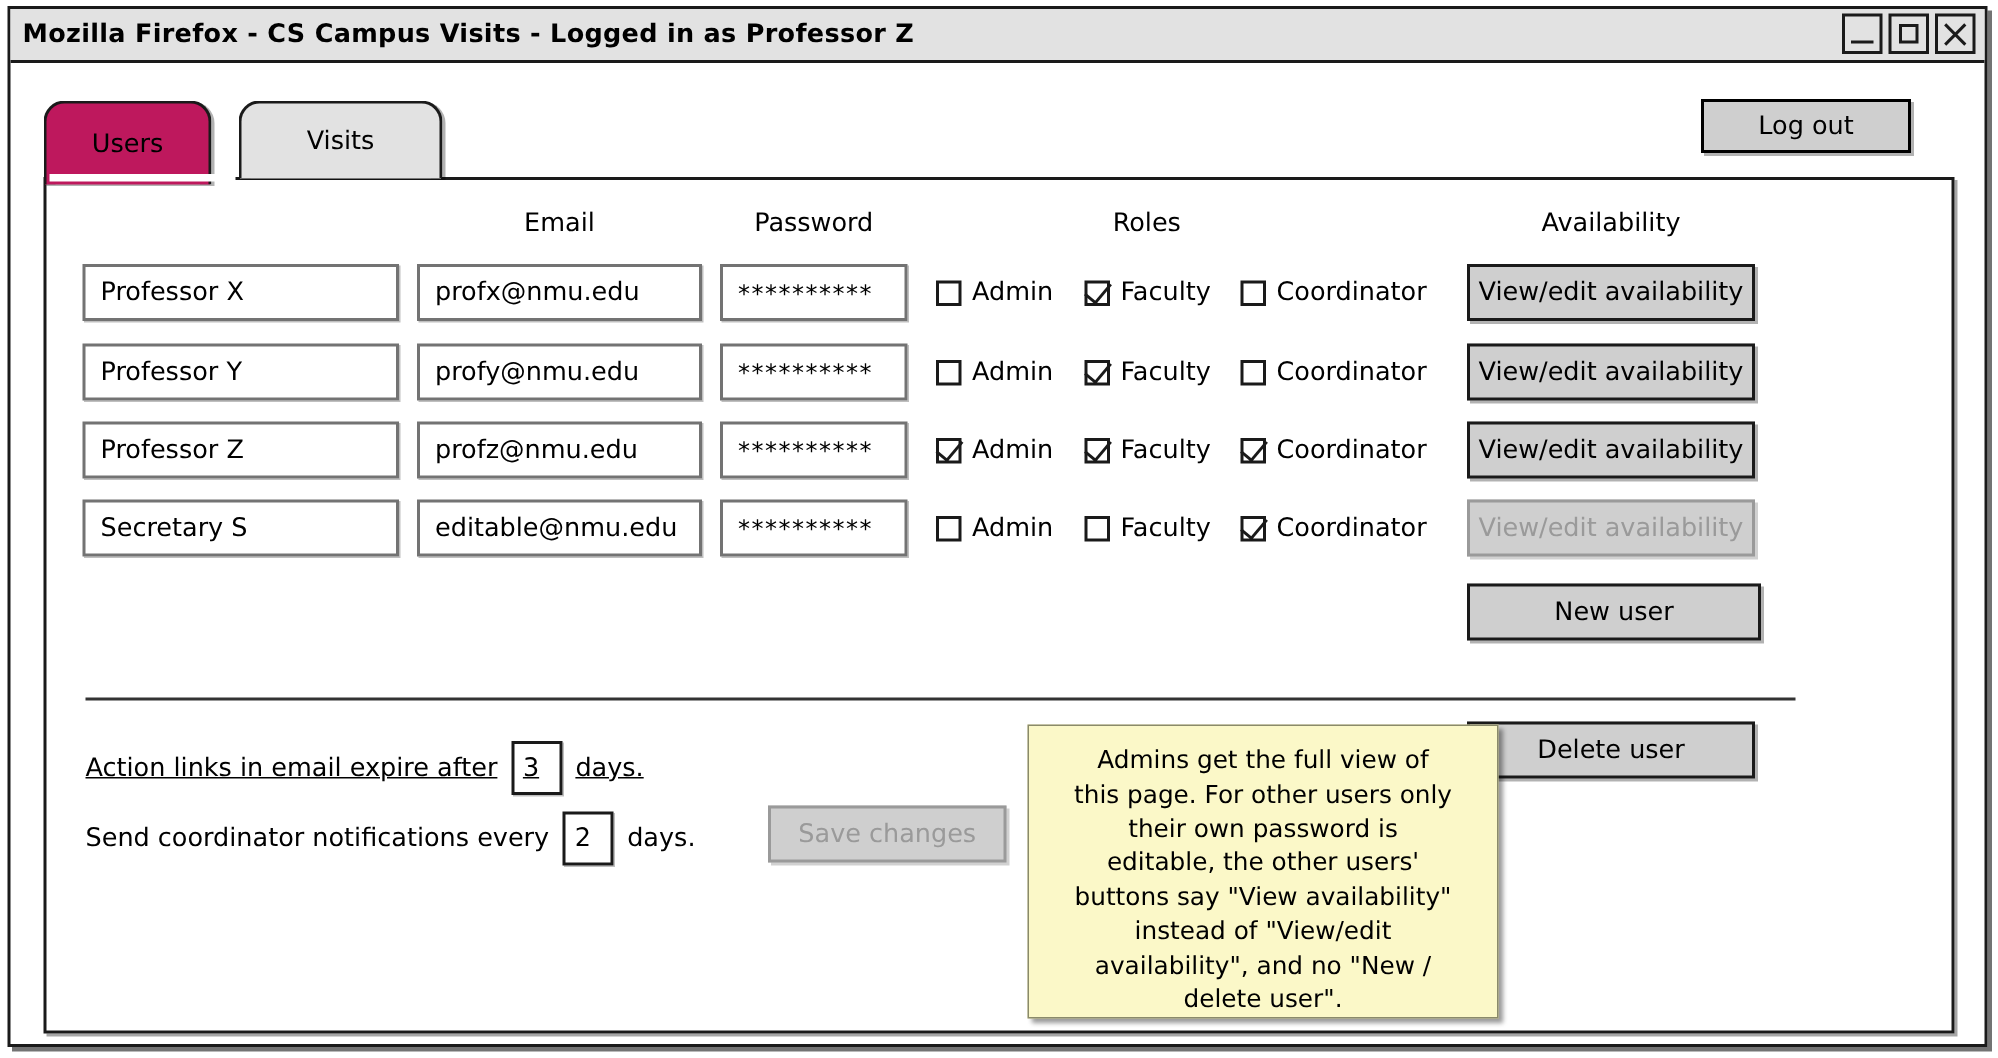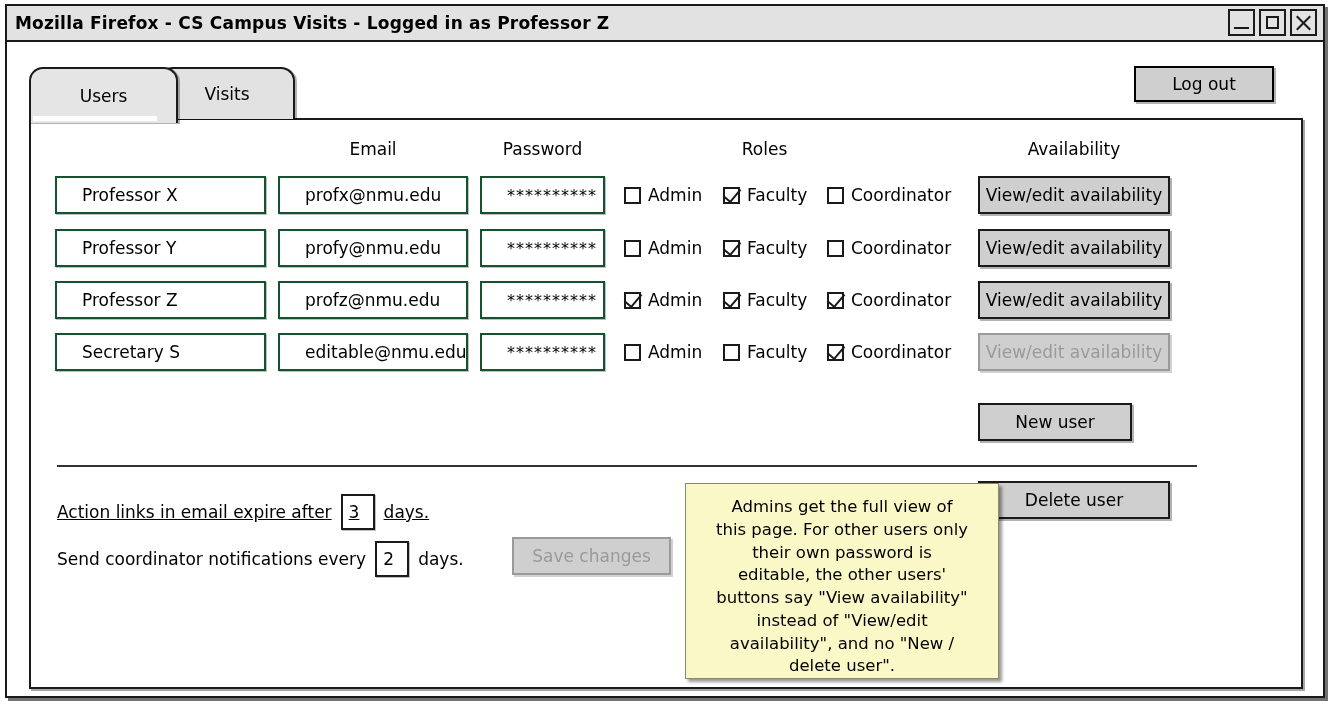--- a/index.html
+++ b/index.html
@@ -103,21 +103,21 @@
     top: 0;
     height: 52px;
     border: 2px solid #1a1a1a;
     border-bottom: none;
     border-radius: 14px 14px 0 0;
     box-sizing: border-box;
     display: flex; align-items: center; justify-content: center;
     font-size: 17px;
     box-shadow: 2px 1px 0 rgba(0,0,0,0.3);
   }
-  .tab-users  { left: 0px;  width: 149px; background: #e5e5e5; z-index: 6; height: 56px; text-align: right; }
+  .tab-users  { left: 0px;  width: 112px; background: #be185d; z-index: 6; height: 56px; text-align: right; }
   .tab-visits { left: 130px; width: 136px; background: #e2e2e2; z-index: 4; }
 
   
   .panel {
     position: absolute;
     left: 22px; top: 112px;
     width: 1274px; height: 571px;
     border: 2px solid #1a1a1a;
     background: #ffffff;
     box-sizing: border-box;
@@ -147,26 +147,26 @@
 
   
   .row { position: absolute; left: 0; width: 100%; height: 52px; }
   .row0 { top: 170px; }
   .row1 { top: 223px; }
   .row2 { top: 275px; }
   .row3 { top: 327px; }
 
   .txtbox {
     position: absolute;
-    border: 2px solid #14532d;
+    border: 2px solid #737373;
     background: #fff;
     box-sizing: border-box;
     display: flex; align-items: center;
     font-size: 17px;
-    padding-left: 25px;
+    padding-left: 10px;
     height: 38px;
     box-shadow: 1px 1px 0 rgba(0,0,0,0.25);
     overflow: hidden;
     white-space: nowrap;
   }
   .f-name  { left: 48px;  width: 211px; }
   .f-email { left: 271px; width: 190px; }
   .f-pass  { left: 473px; width: 125px; letter-spacing: 1px; font-size: 16px; }
 
   
@@ -210,21 +210,21 @@
     font-size: 17px;
     box-shadow: 2px 2px 0 rgba(0,0,0,0.3);
     white-space: nowrap;
   }
   .btn.disabled {
     color: #9a9a9a;
     border-color: #9a9a9a;
     box-shadow: 2px 2px 0 rgba(0,0,0,0.18);
   }
   .b-avail { left: 971px; width: 192px; height: 38px; }
-  .b-newuser  { left: 971px; top: 397px; width: 154px; height: 38px; }
+  .b-newuser  { left: 971px; top: 383px; width: 196px; height: 38px; }
   .b-deluser  { left: 971px; top: 475px; width: 192px; height: 38px; z-index: 1; }
 
   
   .separator {
     position: absolute;
     left: 50px; top: 459px;
     width: 1140px; height: 0;
     border-top: 2px solid #333;
   }
 

